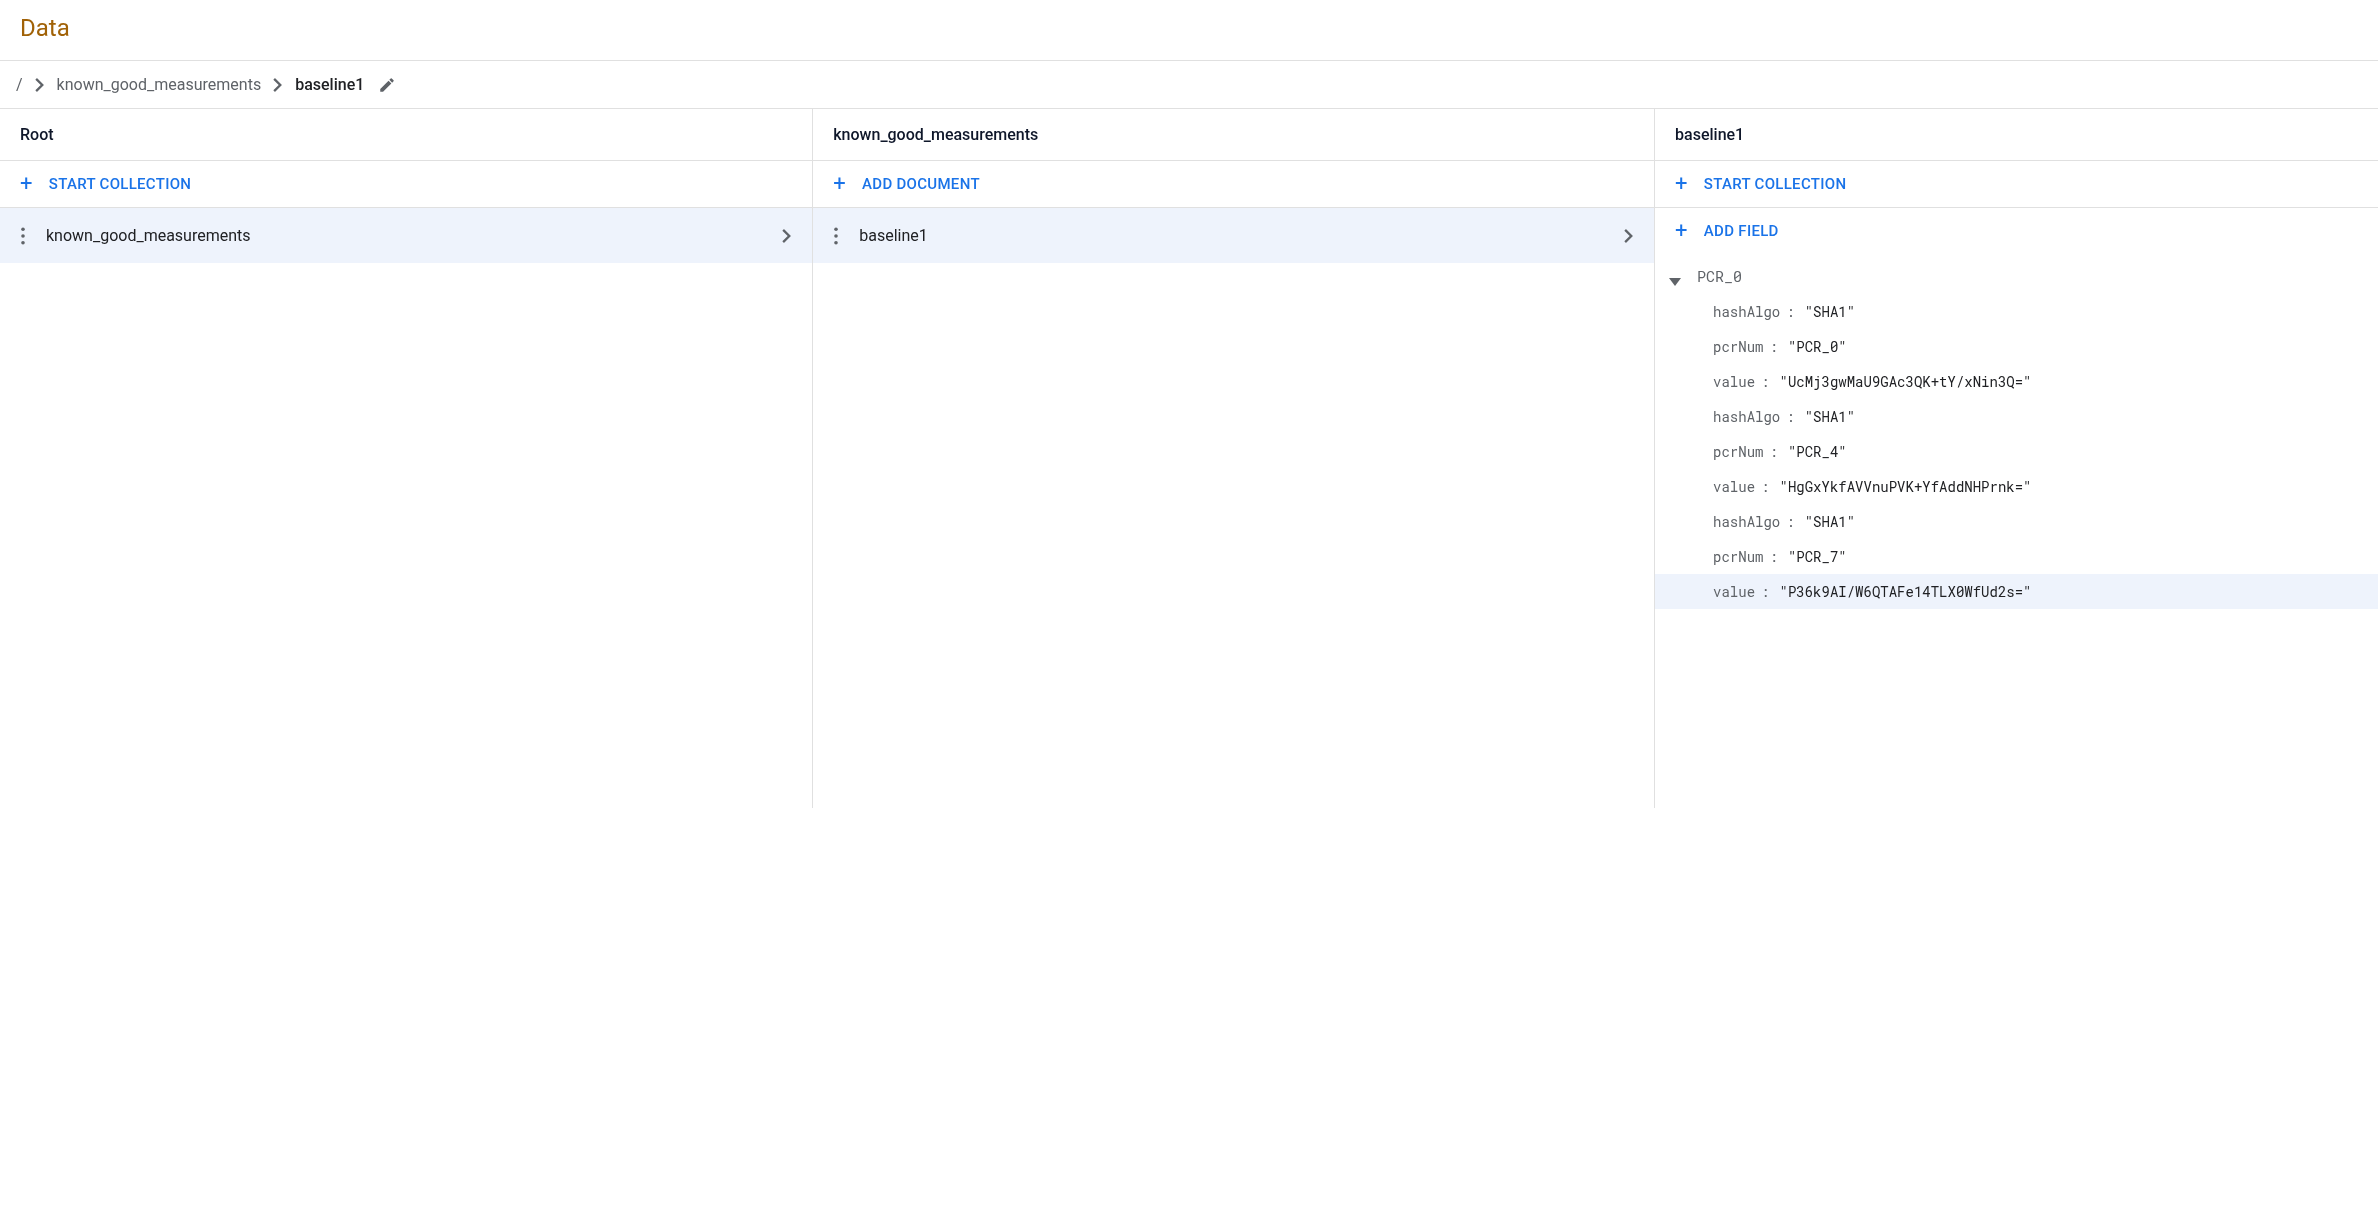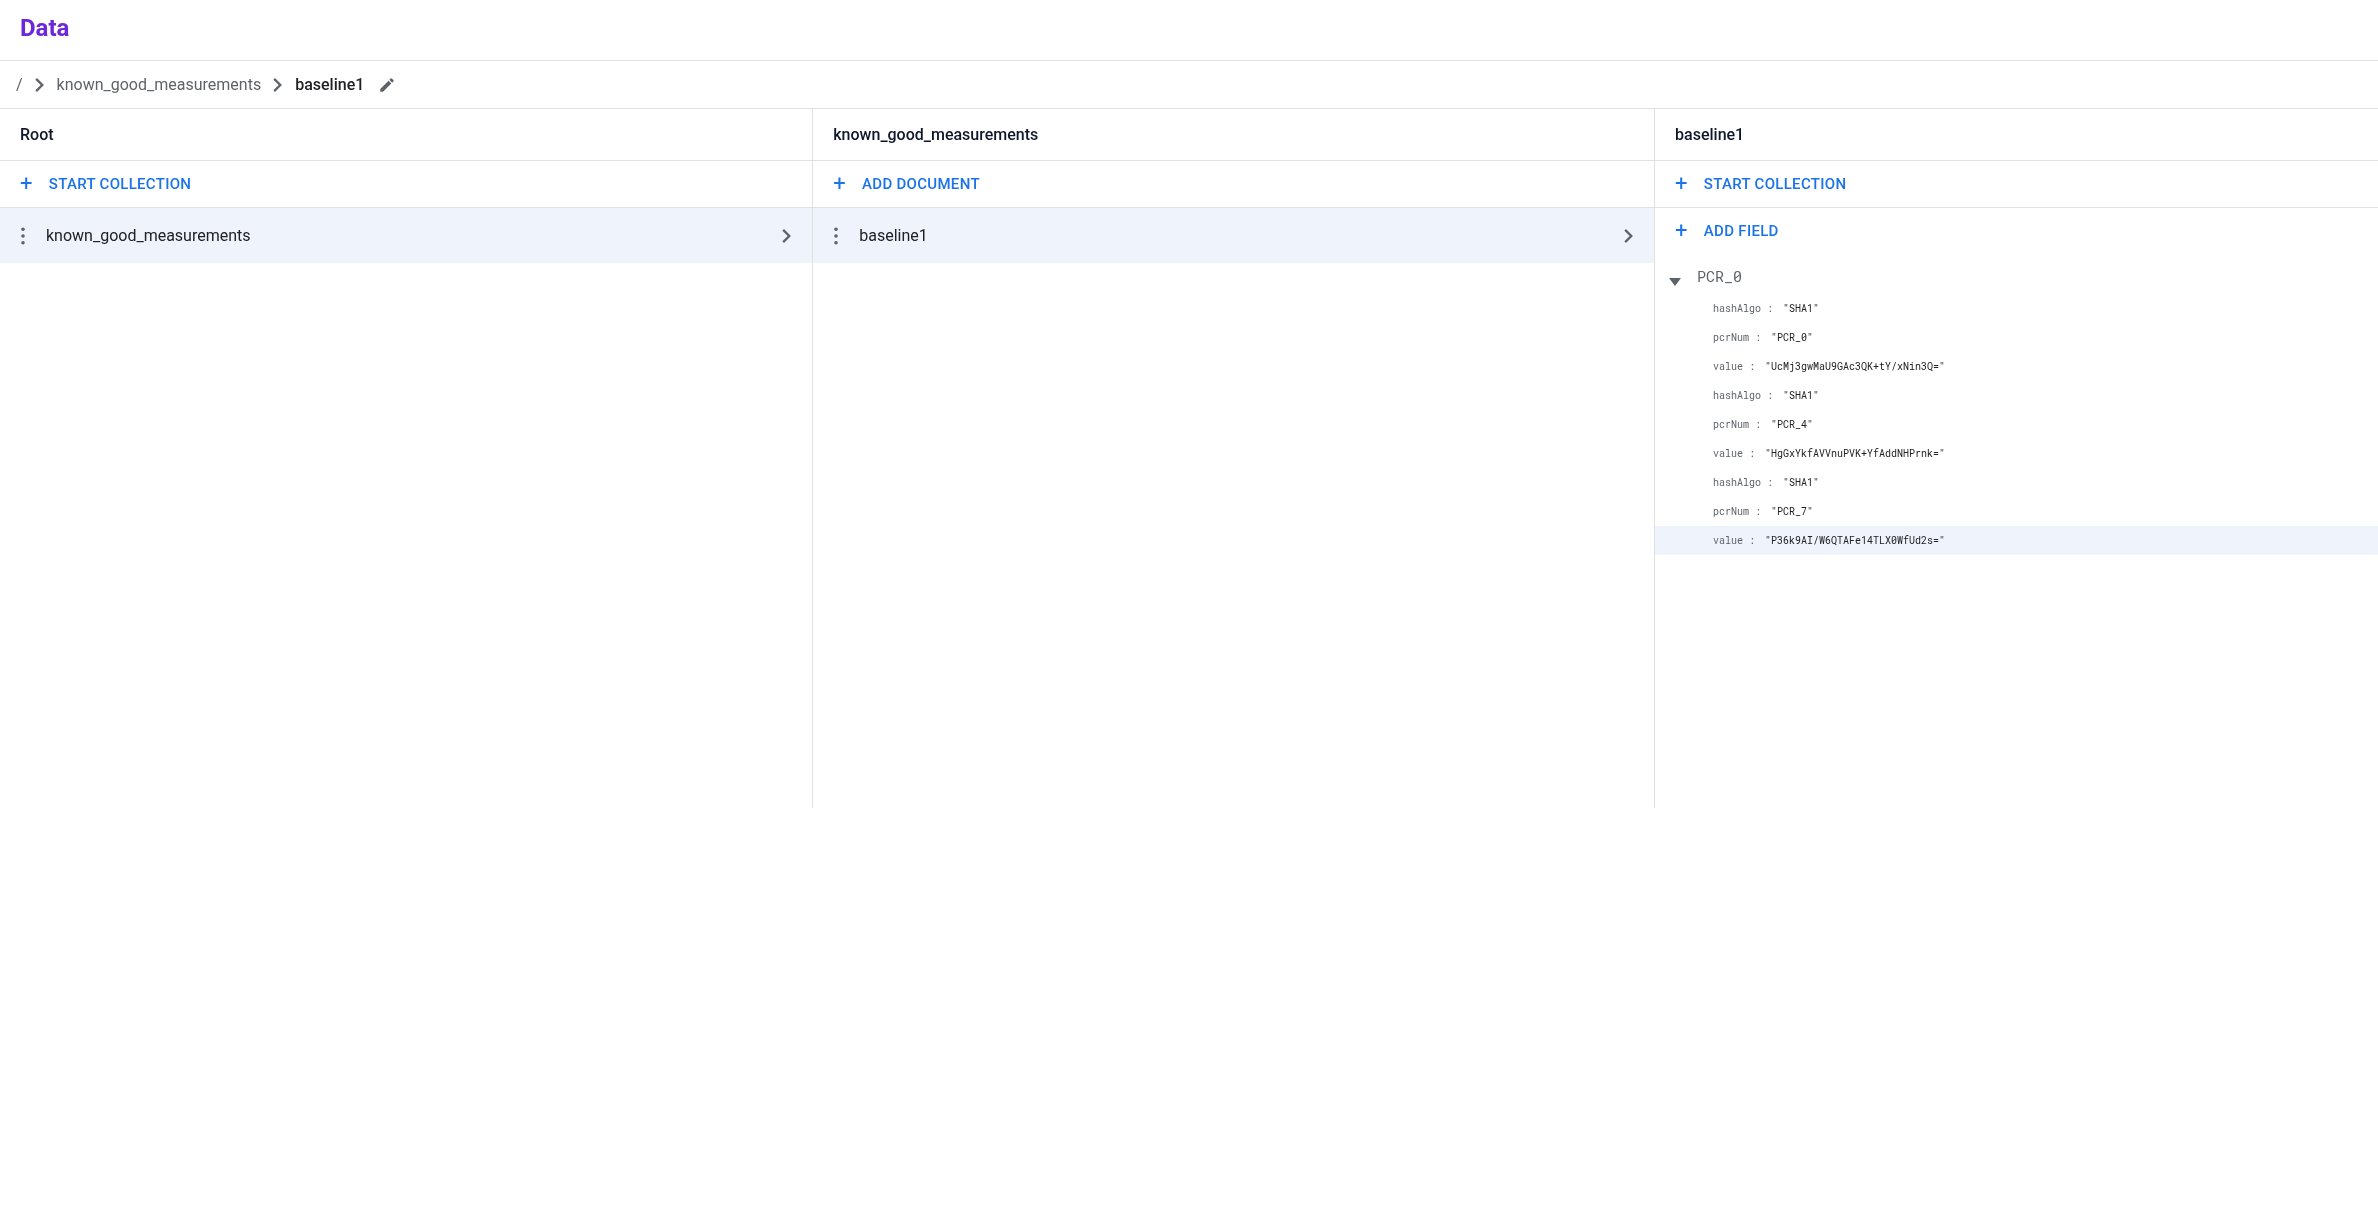--- a/index.html
+++ b/index.html
@@ -5,22 +5,22 @@
 * { box-sizing: border-box; margin: 0; padding: 0; }
 body {
   font-family: Roboto, "Helvetica Neue", Arial, sans-serif;
   color: #202124;
   background: #fff;
   font-size: 14px;
 }
 .page-header {
   padding: 14px 20px 18px;
   font-size: 24px;
-  font-weight: 700;
-  color: #6d28d9;
+  font-weight: 400;
+  color: #a16207;
 }
 .divider { border-top: 1px solid #e0e0e0; }
 .breadcrumb {
   display: flex;
   align-items: center;
   padding: 14px 16px;
   gap: 12px;
   font-size: 16px;
 }
 .breadcrumb .crumb { color: #5f6368; }
@@ -88,21 +88,21 @@
   font-size: 15px;
   color: #5f6368;
   cursor:pointer;
 }
 .field-header .tri { color:#5f6368; display:flex; align-items:center; width:18px; }
 .field-row {
   display:flex;
   align-items:baseline;
   padding: 8px 20px 8px 58px;
   font-family: "Roboto Mono", Menlo, Consolas, monospace;
-  font-size: 10px;
+  font-size: 14px;
   gap: 6px;
 }
 .field-row.highlight { background:#eef3fc; }
 .field-key { color:#5f6368; }
 .field-colon { color:#5f6368; margin-right:4px; }
 .field-val { color:#202124; }
 svg { display:block; }
 </style>
 </head>
 <body>

